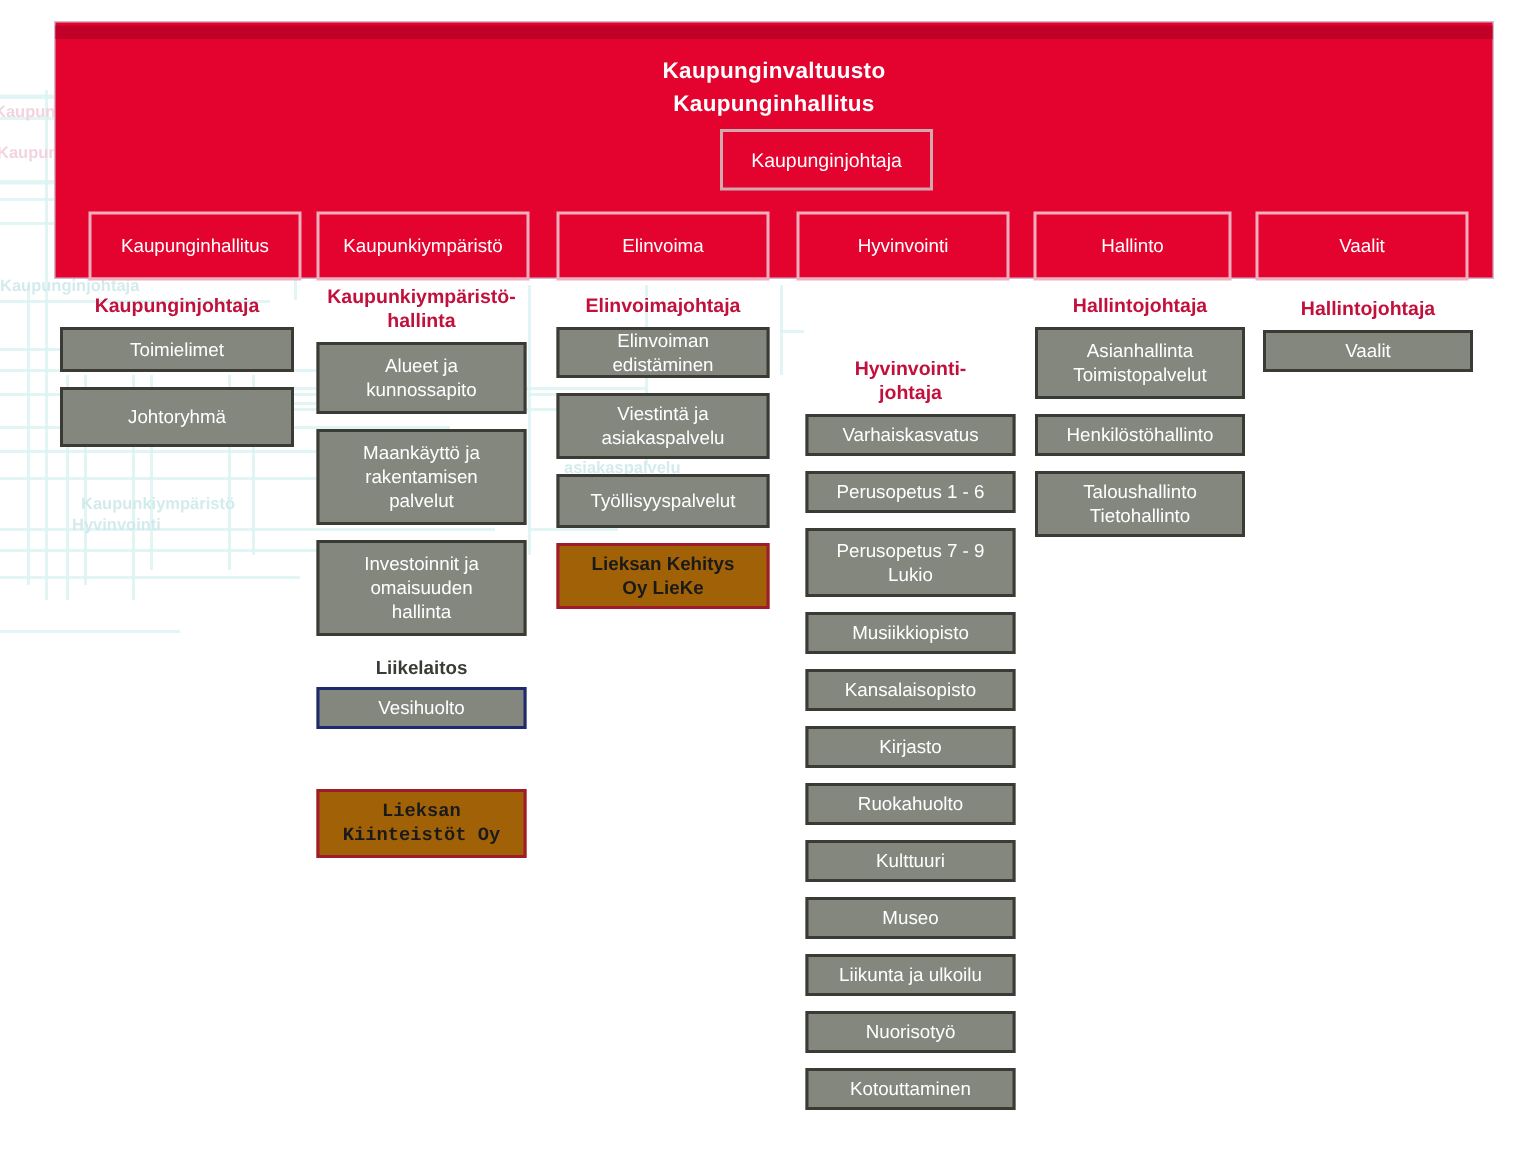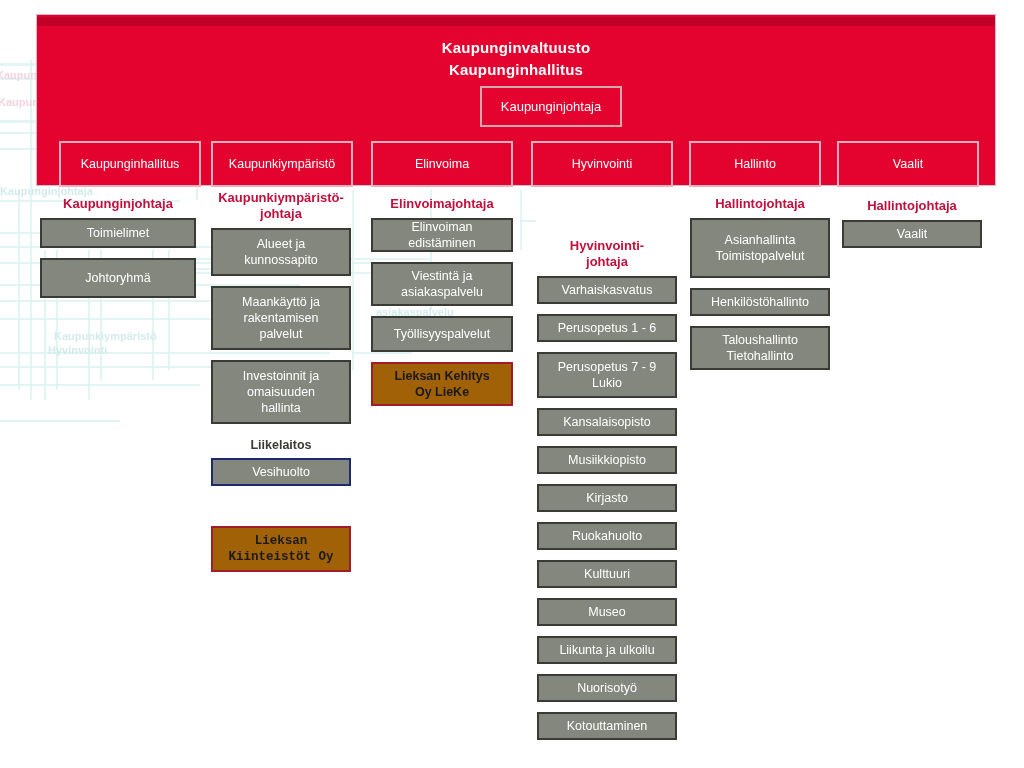--- a/index.html
+++ b/index.html
@@ -234,21 +234,21 @@
   </div>
 
   <div id="columns-host">
       <div class="column" style="left: 40px; top: 196px; width: 156px;">
         <div class="col-head">Kaupunginjohtaja</div>
         <div class="node" style="height: 30px;">Toimielimet</div>
         <div class="node" style="height: 40px;">Johtoryhmä</div>
       </div>
       <div class="column" style="left: 211px; top: 190px; width: 140px;">
         <div class="col-head">Kaupunkiympäristö-
-johtaja</div>
+hallinta</div>
         <div class="node" style="height: 48px;">Alueet ja
 kunnossapito</div>
         <div class="node" style="height: 64px;">Maankäyttö ja
 rakentamisen
 palvelut</div>
         <div class="node" style="height: 64px;">Investoinnit ja
 omaisuuden
 hallinta</div>
         <div class="sub-head">Liikelaitos</div>
         <div class="node navy" style="height: 28px;">Vesihuolto</div>
@@ -265,33 +265,33 @@
         <div class="node company" style="height: 44px; margin-top: 6px;">Lieksan Kehitys
 Oy LieKe</div>
       </div>
       <div class="column" style="left: 537px; top: 190px; width: 140px; margin-top: 48px;">
         <div class="col-head">Hyvinvointi-
 johtaja</div>
         <div class="node" style="height: 28px;">Varhaiskasvatus</div>
         <div class="node" style="height: 28px;">Perusopetus 1 - 6</div>
         <div class="node" style="height: 46px;">Perusopetus 7 - 9
 Lukio</div>
+        <div class="node" style="height: 28px;">Musiikkiopisto</div>
         <div class="node" style="height: 28px;">Kansalaisopisto</div>
-        <div class="node" style="height: 28px;">Musiikkiopisto</div>
         <div class="node" style="height: 28px;">Kirjasto</div>
         <div class="node" style="height: 28px;">Ruokahuolto</div>
         <div class="node" style="height: 28px;">Kulttuuri</div>
         <div class="node" style="height: 28px;">Museo</div>
         <div class="node" style="height: 28px;">Liikunta  ja ulkoilu</div>
         <div class="node" style="height: 28px;">Nuorisotyö</div>
         <div class="node" style="height: 28px;">Kotouttaminen</div>
       </div>
       <div class="column" style="left: 690px; top: 196px; width: 140px;">
         <div class="col-head">Hallintojohtaja</div>
-        <div class="node" style="height: 60px;">Asianhallinta
+        <div class="node" style="height: 48px;">Asianhallinta
 Toimistopalvelut</div>
         <div class="node" style="height: 28px;">Henkilöstöhallinto</div>
         <div class="node" style="height: 44px;">Taloushallinto
 Tietohallinto</div>
       </div>
       <div class="column" style="left: 842px; top: 198px; width: 140px;">
         <div class="col-head">Hallintojohtaja</div>
         <div class="node" style="height: 28px;">Vaalit</div>
       </div>
     </div>

